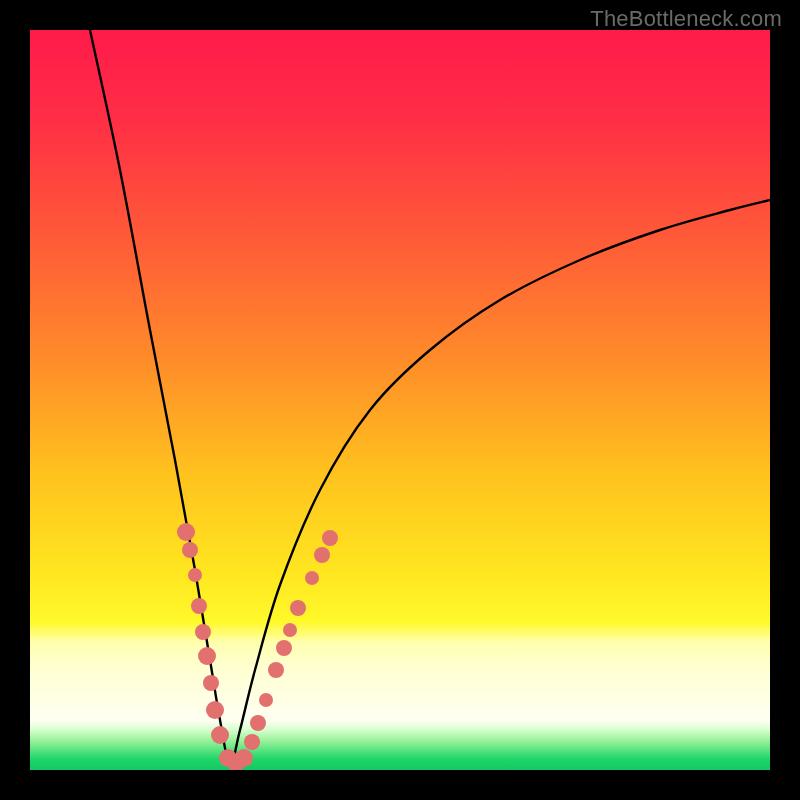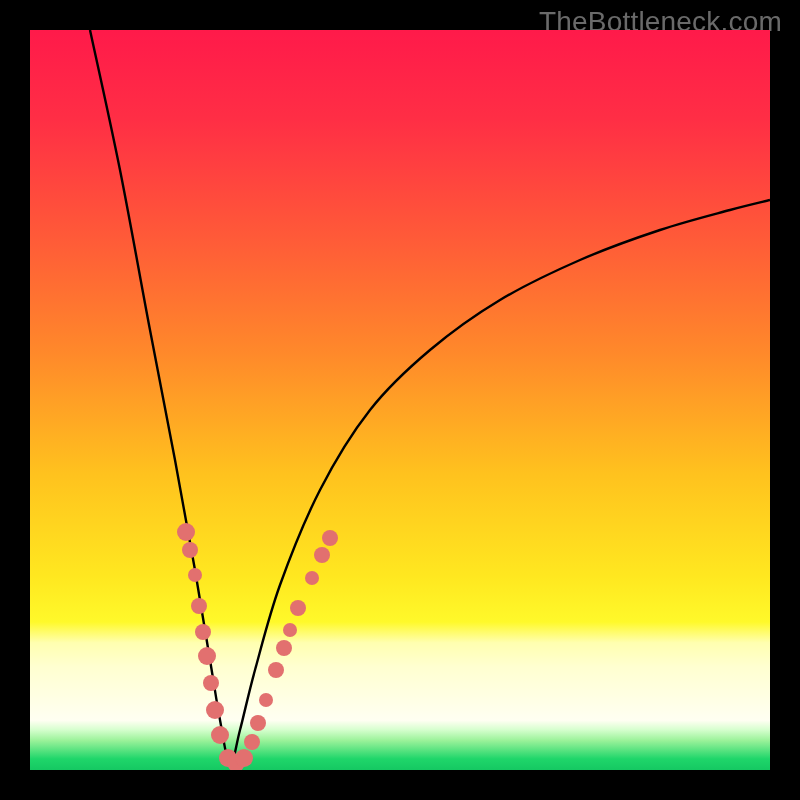--- a/index.html
+++ b/index.html
@@ -21,21 +21,21 @@
   }
   .gradient {
     position: absolute;
     inset: 0;
   }
   .watermark {
     position: absolute;
     top: 6px;
     right: 18px;
     color: #6a6a6a;
-    font-size: 28px;
+    font-size: 22px;
     font-weight: 500;
     letter-spacing: 0.2px;
   }
   svg.curve {
     position: absolute;
     inset: 0;
   }
   .dot {
     fill: #e2706f;
   }

